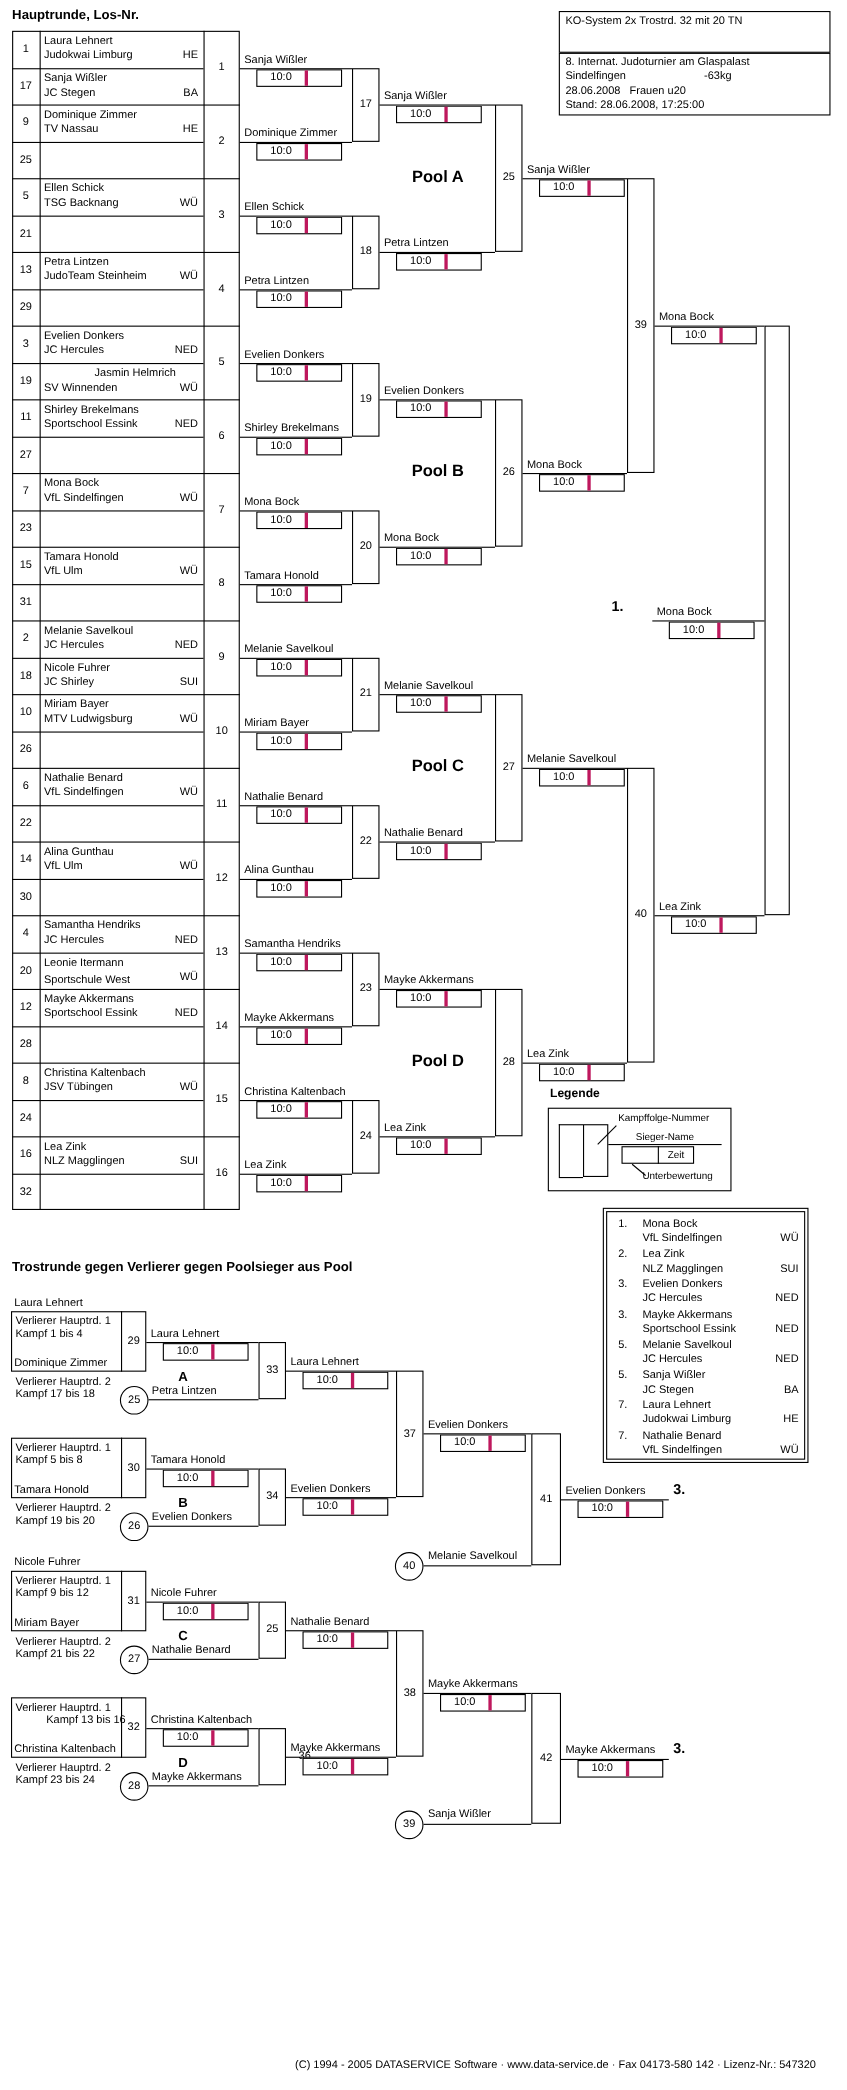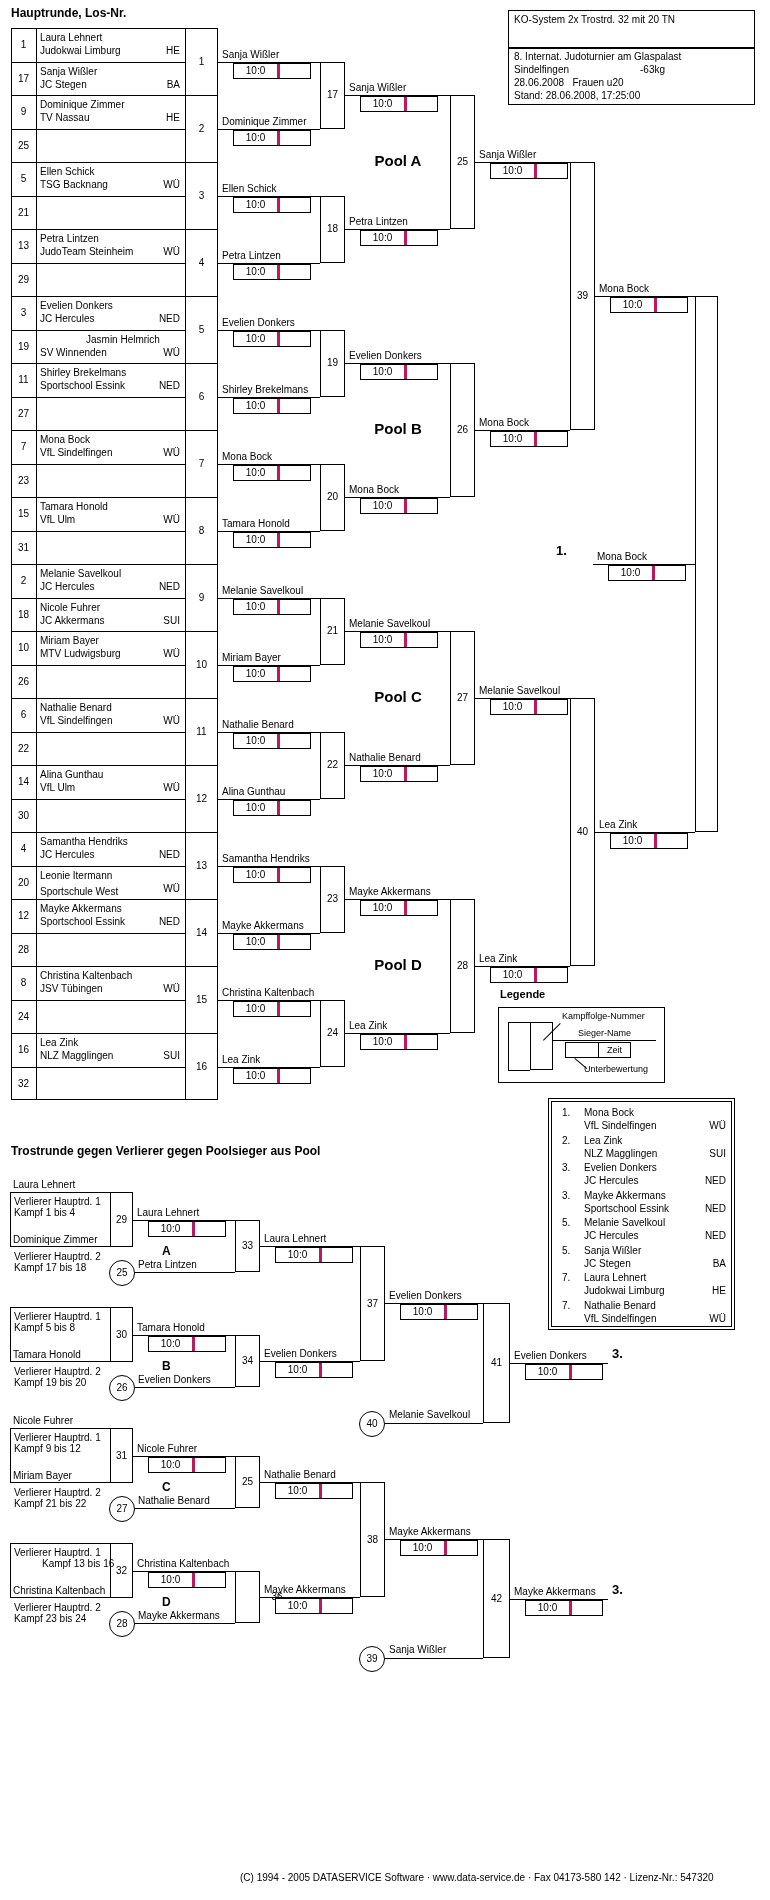--- a/index.html
+++ b/index.html
@@ -62,21 +62,21 @@
   <div class="vl" style="left:598px;top:1042px;height:16px;"></div>
   <div class="cnum small" style="left:598px;top:1042px;width:33px;height:16px;">Zeit</div>
   <div class="diag" style="left:575px;top:1058px;width:16px;transform:rotate(40deg);"></div>
   <div class="abs small nowrap" style="left:584px;top:1064px;">Unterbewertung</div>
 
   <div class="rect" style="left:548px;top:1098px;width:187px;height:232px;"></div>
   <div class="rect" style="left:551px;top:1101px;width:181px;height:226px;"></div>
 
   <div class="abs b12 nowrap" style="left:11px;top:1145px;">Trostrunde gegen Verlierer gegen Poolsieger aus Pool</div>
 
-  <div class="abs" style="left:240px;top:1872px;width:530px;text-align:left;">(C) 1994 - 2005 DATASERVICE Software · www.data-service.de · Fax 04173-580 142 · Lizenz-Nr.: 547320</div>
+  <div class="abs" style="left:240px;top:1872px;width:530px;text-align:center;">(C) 1994 - 2005 DATASERVICE Software · www.data-service.de · Fax 04173-580 142 · Lizenz-Nr.: 547320</div>
 <div class="rect" style="left: 11px; top: 28px; width: 207px; height: 1072px;"></div>
     <div class="vl" style="left: 36px; top: 28px; height: 1072px;"></div>
     <div class="vl" style="left: 185px; top: 28px; height: 1072px;"></div>
     <div class="hl" style="left: 11px; top: 95px; width: 207px;"></div>
     <div class="hl" style="left: 11px; top: 61.5px; width: 174px;"></div>
     <div class="cnum" style="left: 11px; top: 28px; width: 25px; height: 33.5px;">1</div>
     <div class="cnum" style="left: 11px; top: 61.5px; width: 25px; height: 33.5px;">17</div>
     <div class="abs nowrap" style="left: 40px; top: 32px;">Laura Lehnert</div>
     <div class="abs nowrap" style="left: 40px; top: 45px;">Judokwai Limburg</div>
     <div class="abs right" style="left: 36px; top: 45px; width: 144px;">HE</div>
@@ -162,21 +162,21 @@
     <div class="abs right" style="left: 36px; top: 547.5px; width: 144px;"></div>
     <div class="cnum" style="left: 185px; top: 497px; width: 33px; height: 67px;">8</div>
     <div class="hl" style="left: 11px; top: 631px; width: 207px;"></div>
     <div class="hl" style="left: 11px; top: 597.5px; width: 174px;"></div>
     <div class="cnum" style="left: 11px; top: 564px; width: 25px; height: 33.5px;">2</div>
     <div class="cnum" style="left: 11px; top: 597.5px; width: 25px; height: 33.5px;">18</div>
     <div class="abs nowrap" style="left: 40px; top: 568px;">Melanie Savelkoul</div>
     <div class="abs nowrap" style="left: 40px; top: 581px;">JC Hercules</div>
     <div class="abs right" style="left: 36px; top: 581px; width: 144px;">NED</div>
     <div class="abs nowrap" style="left: 40px; top: 601.5px;">Nicole Fuhrer</div>
-    <div class="abs nowrap" style="left: 40px; top: 614.5px;">JC Akkermans</div>
+    <div class="abs nowrap" style="left: 40px; top: 614.5px;">JC Shirley</div>
     <div class="abs right" style="left: 36px; top: 614.5px; width: 144px;">SUI</div>
     <div class="cnum" style="left: 185px; top: 564px; width: 33px; height: 67px;">9</div>
     <div class="hl" style="left: 11px; top: 698px; width: 207px;"></div>
     <div class="hl" style="left: 11px; top: 664.5px; width: 174px;"></div>
     <div class="cnum" style="left: 11px; top: 631px; width: 25px; height: 33.5px;">10</div>
     <div class="cnum" style="left: 11px; top: 664.5px; width: 25px; height: 33.5px;">26</div>
     <div class="abs nowrap" style="left: 40px; top: 635px;">Miriam Bayer</div>
     <div class="abs nowrap" style="left: 40px; top: 648px;">MTV Ludwigsburg</div>
     <div class="abs right" style="left: 36px; top: 648px; width: 144px;">WÜ</div>
     <div class="abs nowrap" style="left: 40px; top: 668.5px;"></div>

